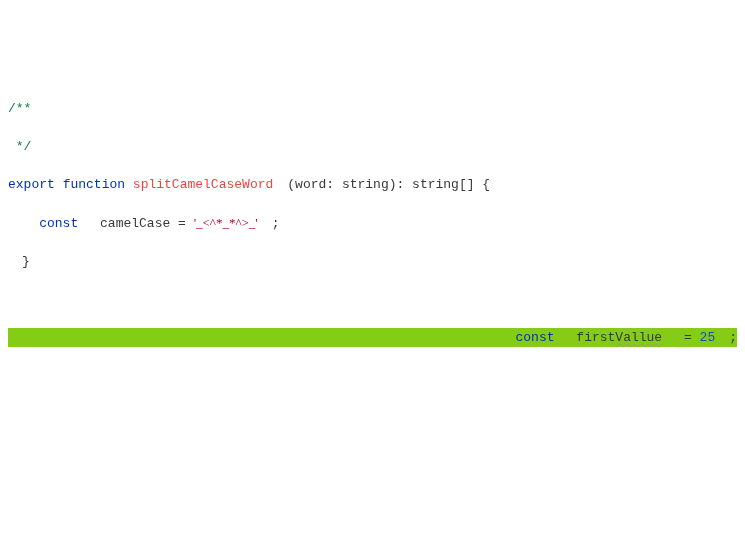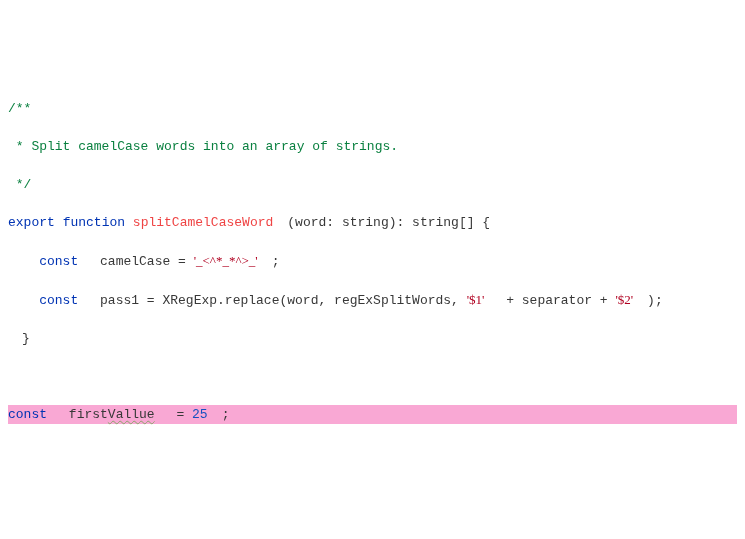--- a/index.html
+++ b/index.html
@@ -7,46 +7,44 @@
     padding: 4px 8px;
     font-family: "Menlo", "Consolas", "Courier New", monospace;
     font-size: 13px;
     line-height: 19px;
     background: #ffffff;
     color: #383838;
     white-space: pre;
     tab-size: 4;
   }
   .line { min-height: 19px; }
-  .line.highlighted { background: #f9a8d4; }
+  .line.highlighted { background: #84cc16; text-align: right; }
   .c-comment { color: #0a8040; }
   .c-keyword { color: #0033b3; }
   .c-fn { color: #ef4444; }
   .c-string { color: #b00020; font-family: Liberation Serif, serif; }
   .c-number { color: #1550c0; }
   .c-plain { color: #383838; margin-left: 14px; }
   .c-def { color: #383838; }
   .underline-squiggle {
     text-decoration: underline wavy #8aa36a;
     text-decoration-thickness: 1.2px;
     text-underline-offset: 2px;
   }
 </style>
 </head>
 <body>
 
 
 
 <div>
 <div class="line"><span class="c-comment">/**</span></div>
-<div class="line"><span class="c-comment"> * Split camelCase words into an array of strings.</span></div>
 <div class="line"><span class="c-comment"> */</span></div>
 <div class="line"><span class="c-keyword">export</span> <span class="c-keyword">function</span> <span class="c-fn">splitCamelCaseWord</span><span class="c-plain">(word: string): string[] {</span></div>
 <div class="line">    <span class="c-keyword">const</span><span class="c-plain"> camelCase = </span><span class="c-string">'_&lt;^*_*^&gt;_'</span><span class="c-plain">;</span></div>
-<div class="line">    <span class="c-keyword">const</span><span class="c-plain"> pass1 = XRegExp.replace(word, regExSplitWords, </span><span class="c-string">'$1'</span><span class="c-plain"> + separator + </span><span class="c-string">'$2'</span><span class="c-plain">);</span></div>
 <div class="line"><span class="c-plain">}</span></div>
 <div class="line"><span class="c-plain"></span></div>
 <div class="line highlighted"><span class="c-keyword">const</span><span class="c-plain"> </span><span class="c-def">first</span><span class="c-def underline-squiggle">Vallue</span><span class="c-plain"> = </span><span class="c-number">25</span><span class="c-plain">;</span></div>
 <div class="line"><span class="c-plain"></span></div>
 
 
 
 
 
 

